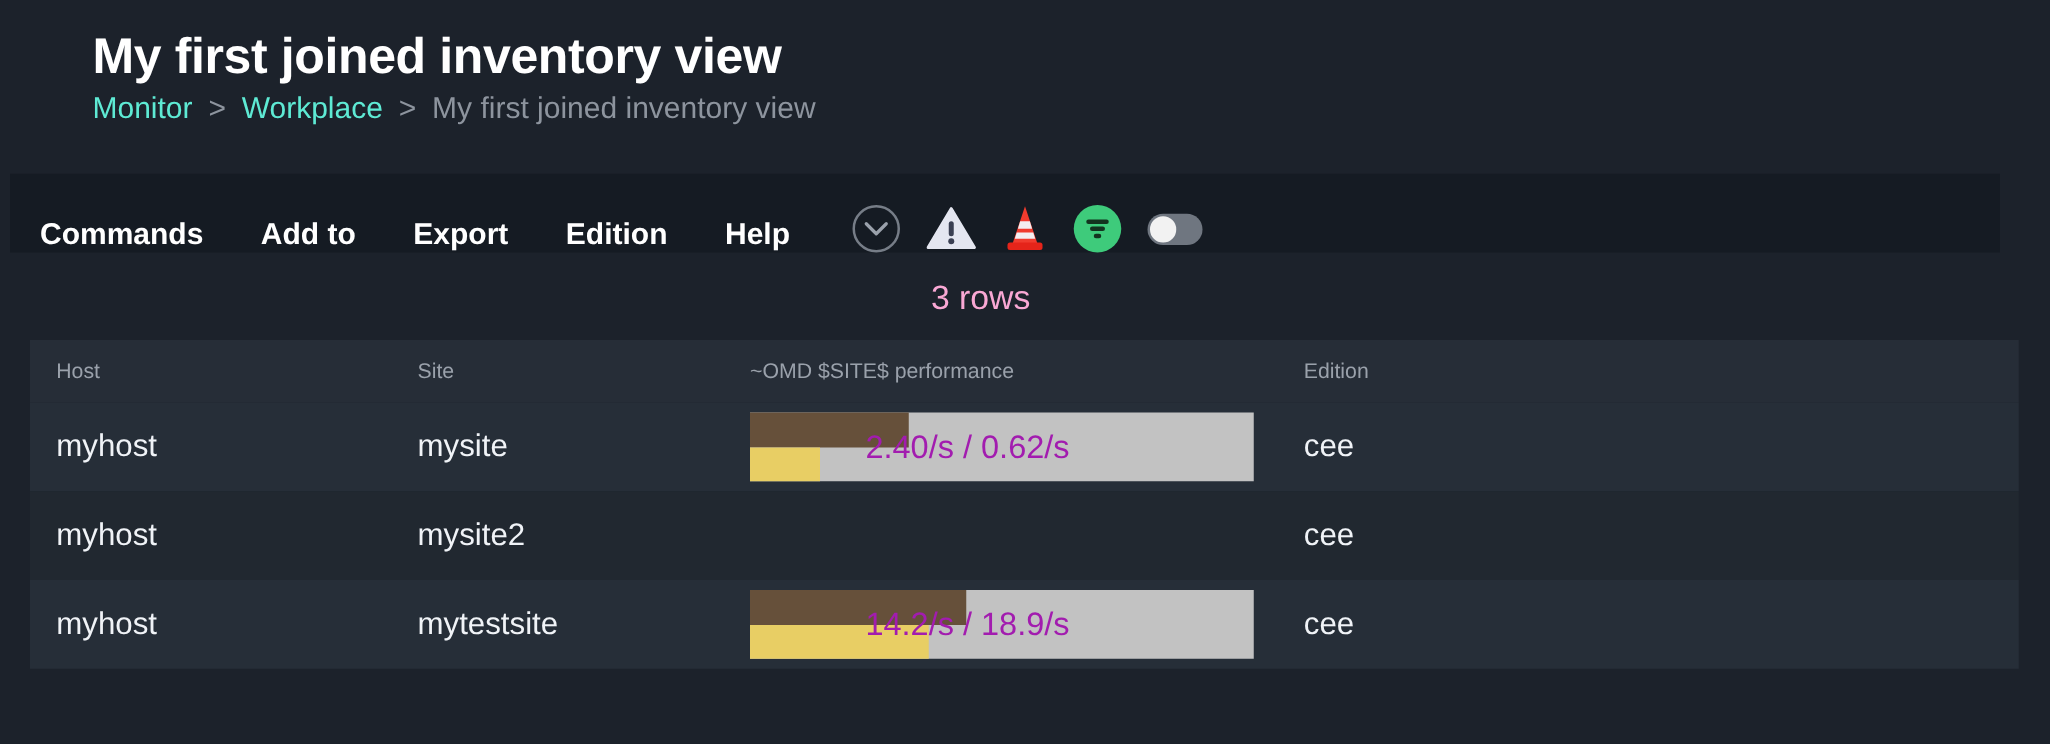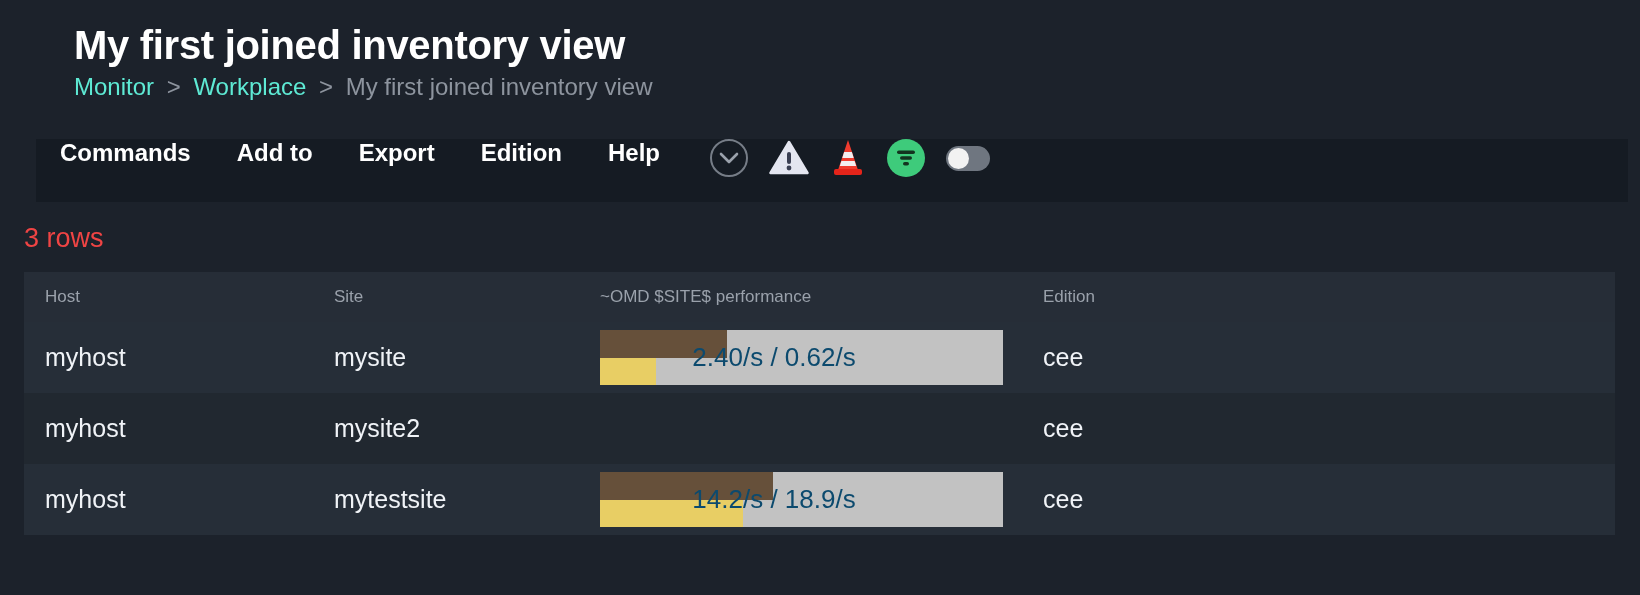--- a/index.html
+++ b/index.html
@@ -29,27 +29,27 @@
     line-height: 30px;
     white-space: nowrap;
   }
   .breadcrumb .crumb { color: #5eead4; }
   .breadcrumb .sep { color: #8d949e; margin: 0 6px; }
   .breadcrumb .crumb-last { color: #8d949e; }
 
   
   .toolbar {
     position: absolute;
-    left: 36px;
+    left: 8px;
     top: 139px;
     width: 1592px;
     height: 63px;
     background: #151b23;
     display: flex;
-    align-items: flex-start;
+    align-items: flex-end;
     padding-left: 24px;
   }
   .menu-item {
     font-size: 24px;
     font-weight: bold;
     color: #ffffff;
     margin-right: 46px;
     white-space: nowrap;
     cursor: pointer;
   }
@@ -91,23 +91,23 @@
     width: 21px; height: 21px; border-radius: 50%;
     background: #f2f2f2;
   }
 
   
   .rows-count {
     position: absolute;
     left: 24px;
     top: 218px;
     width: 1521px;
-    text-align: left;
+    text-align: center;
     font-size: 27px;
-    color: #ef4444;
+    color: #f9a8d4;
     line-height: 40px;
   }
 
   
   .table {
     position: absolute;
     left: 24px;
     top: 272px;
     width: 1592px;
   }
@@ -152,21 +152,21 @@
     background: #e8ce64;
   }
   .perfbar .bar-label {
     position: absolute;
     left: 0; top: 0;
     width: 348px; height: 55px;
     display: flex;
     align-items: center;
     justify-content: center;
     font-size: 26px;
-    color: #0c4a6e;
+    color: #a21caf;
     white-space: nowrap;
   }
   .perfbar.empty { background: transparent; }
 </style>
 </head>
 <body>
 
 <div class="page">
 
   <div class="header">

